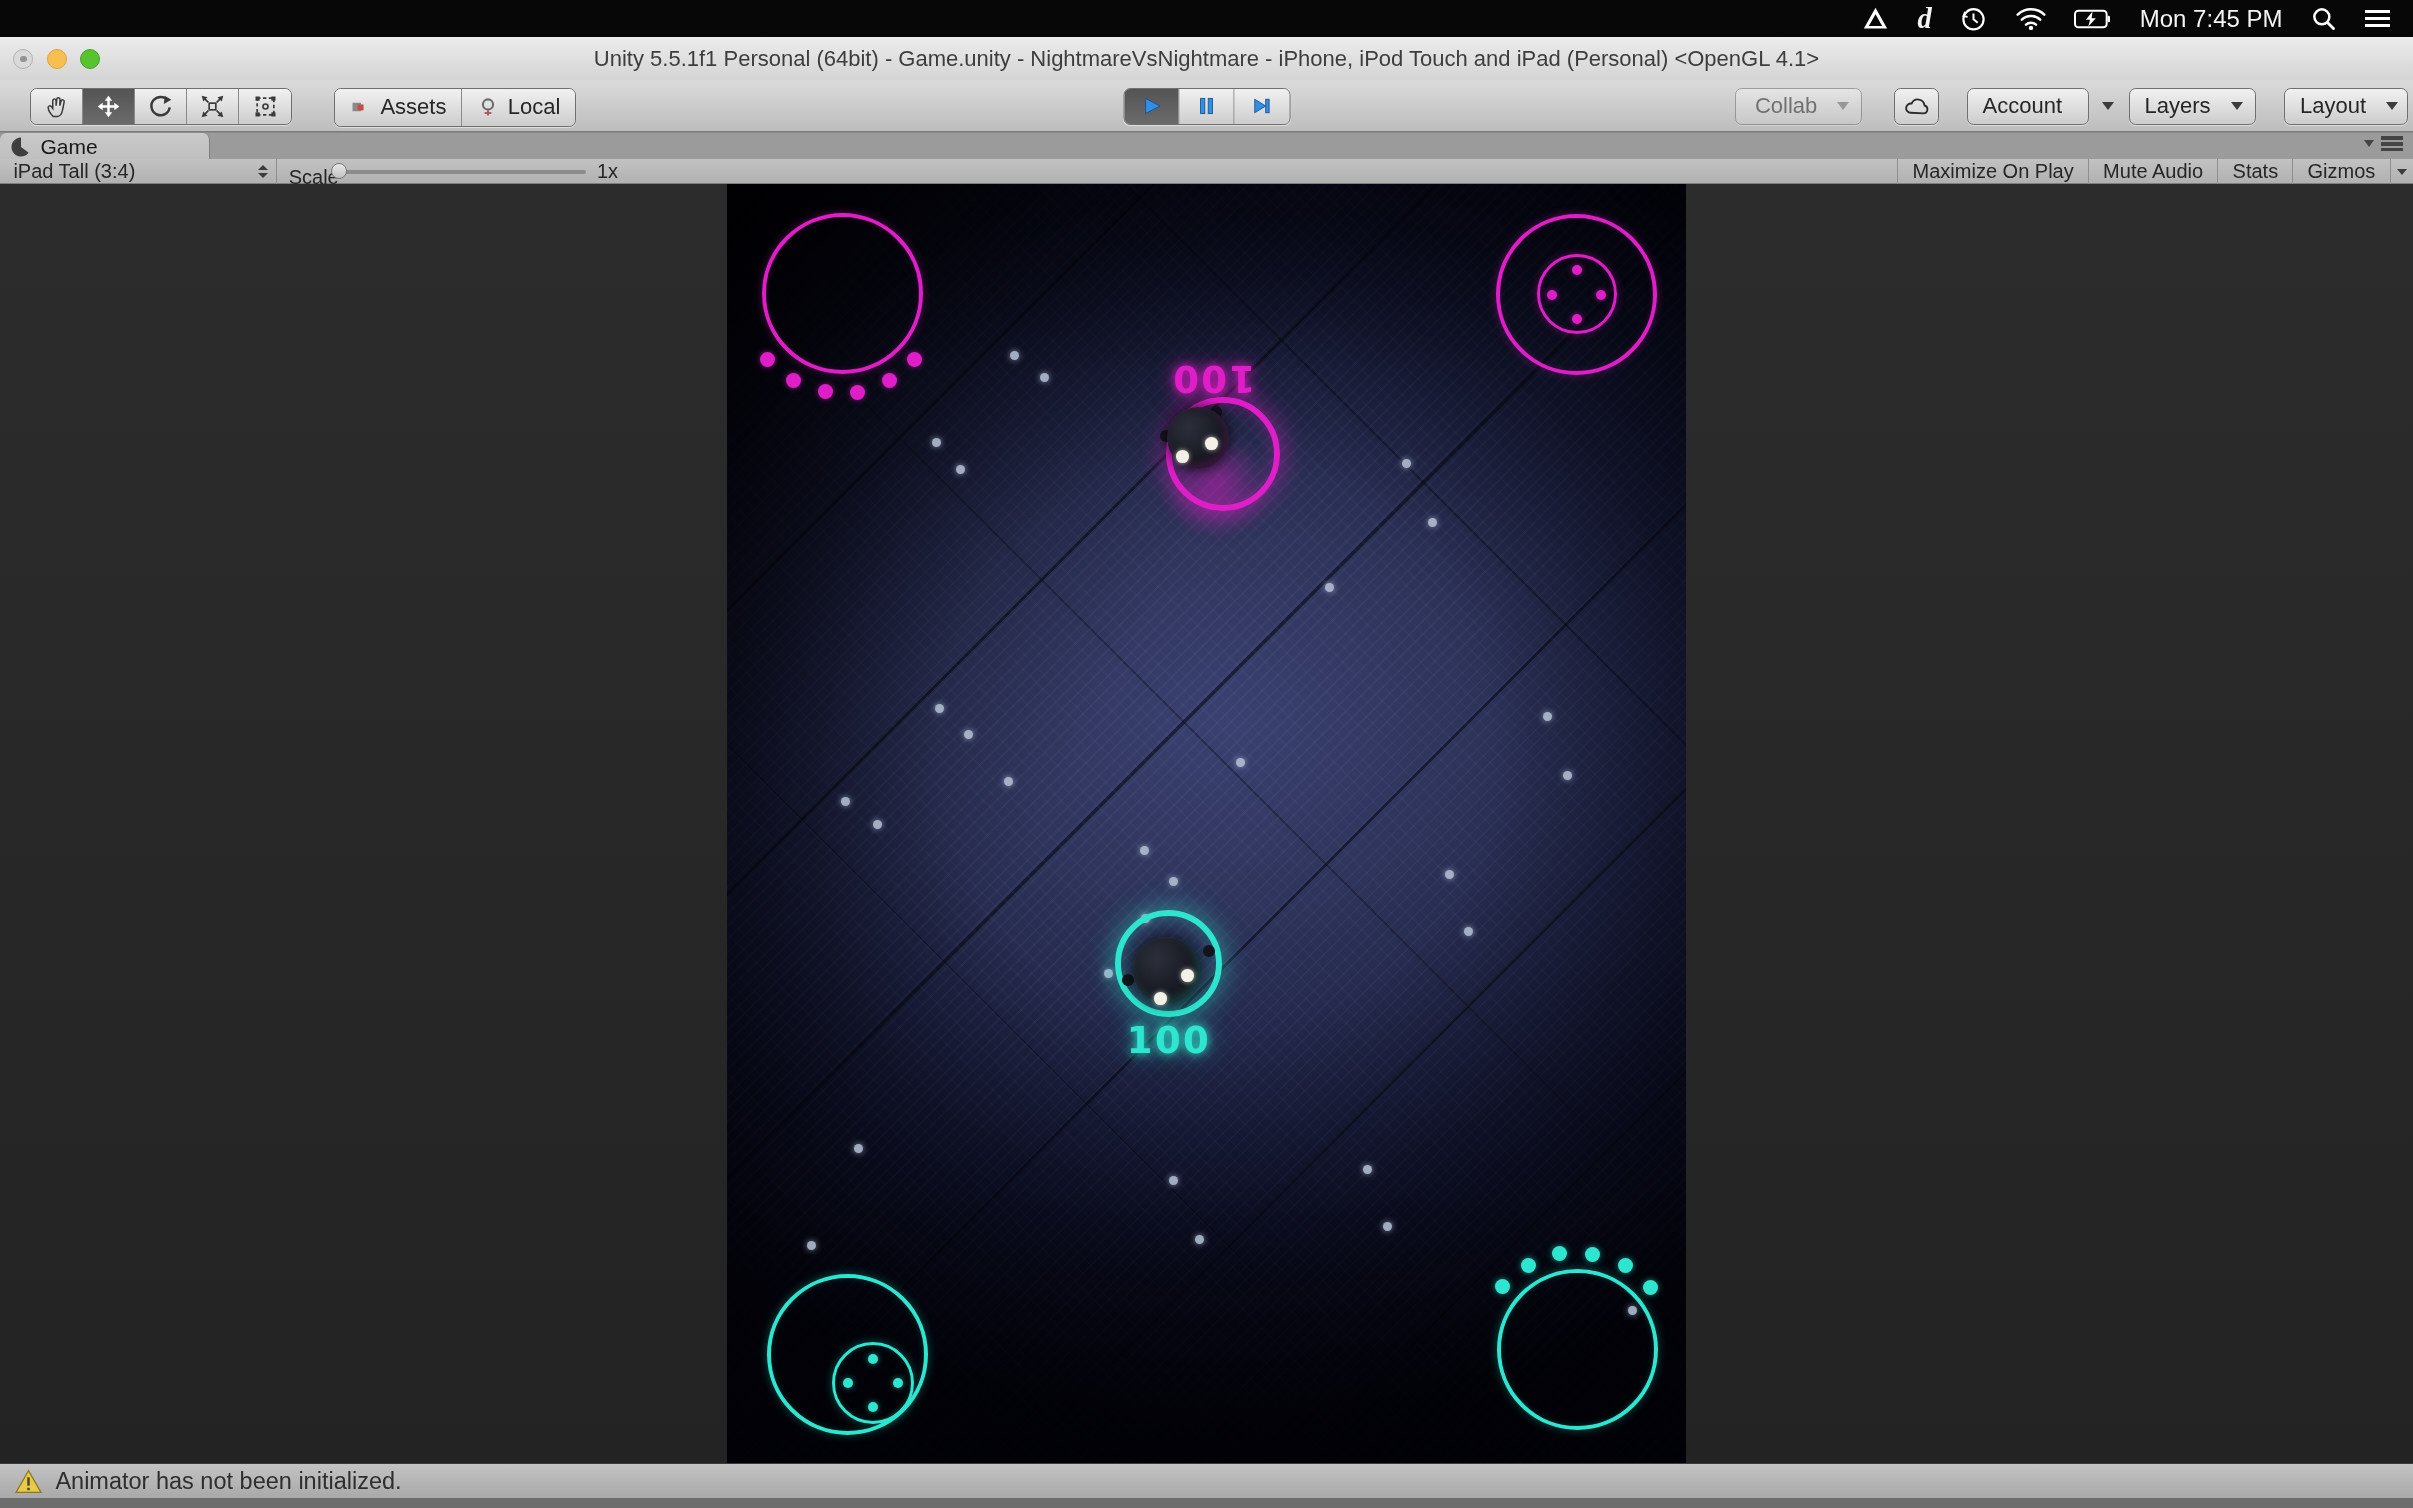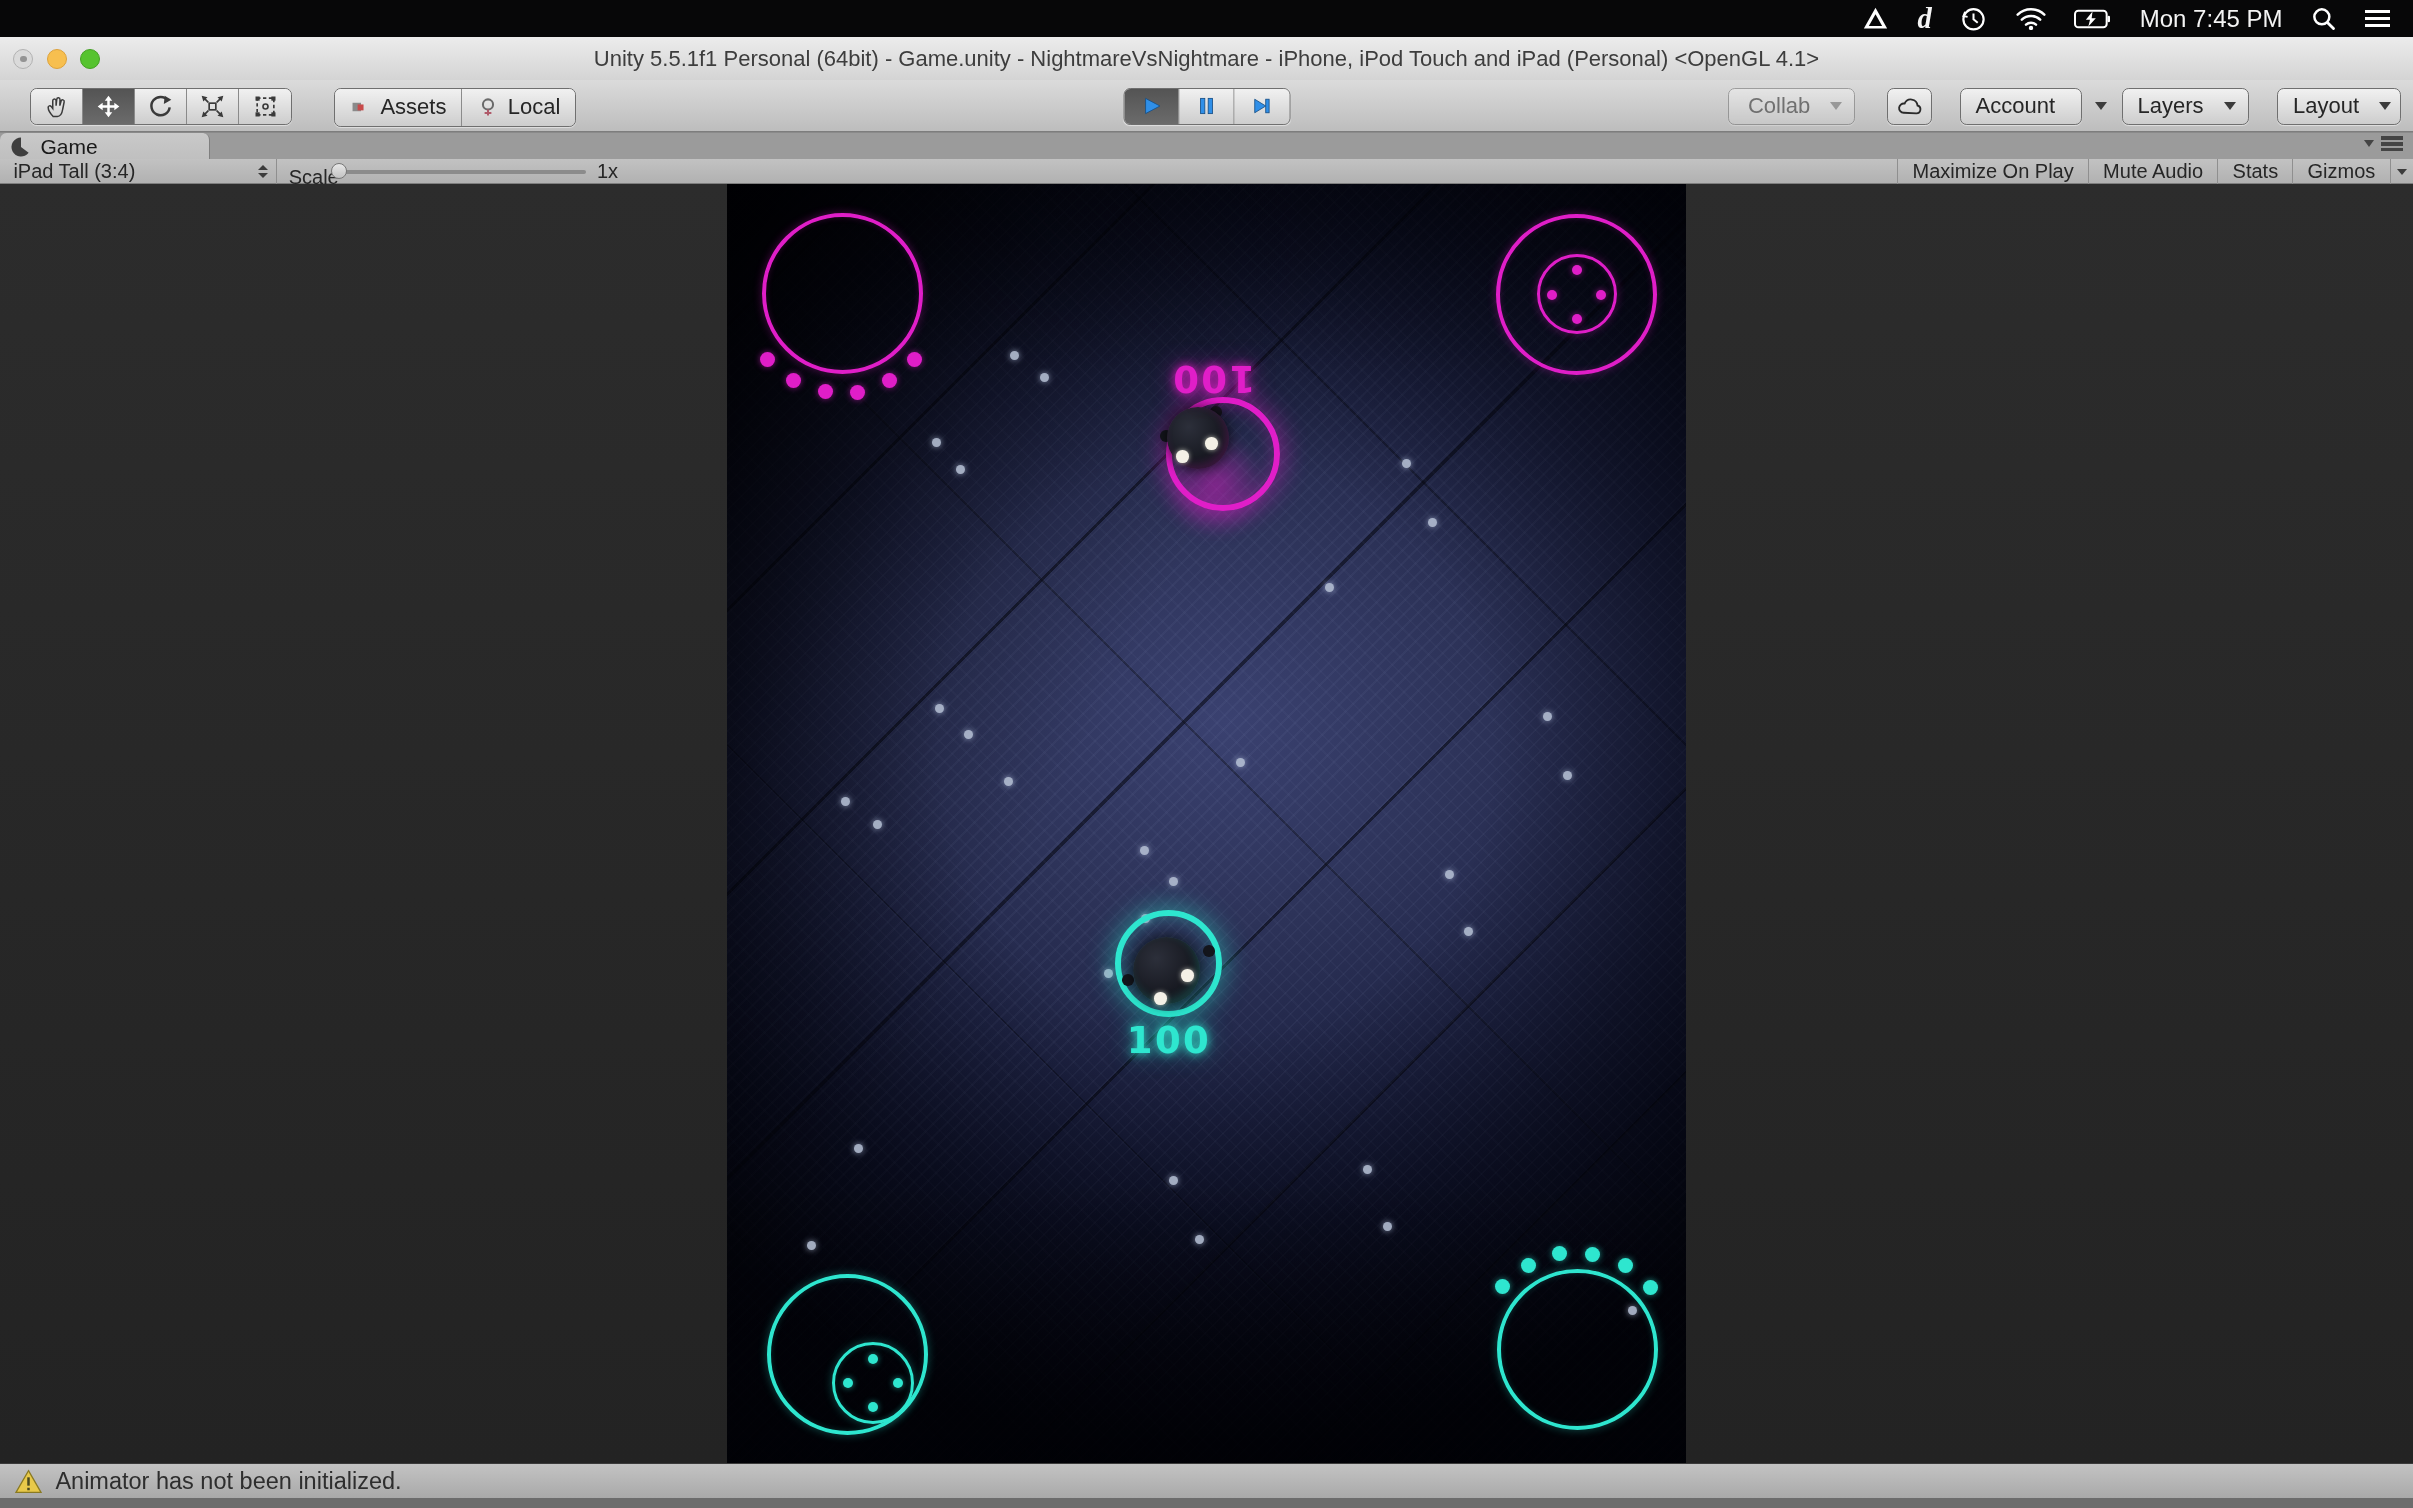--- a/index.html
+++ b/index.html
@@ -50,21 +50,21 @@
   .btn .arrow-down { margin-left:11.7px; }
   .arrow-down { width:0; height:0; border-left:6.7px solid transparent;
                 border-right:6.7px solid transparent; border-top:8.4px solid #3c3c3c; }
   #group-centerlocal { position:absolute; left:334px; top:7.5px; display:flex;
                        border:0.8px solid #6f6f6f; border-radius:6.7px; overflow:hidden;
                        box-shadow:0 0.8px 0.8px rgba(255,255,255,.5); }
   #group-centerlocal .btn { border:none; border-radius:0; border-right:0.8px solid #8a8a8a; }
   #group-centerlocal .btn:last-child { border-right:none; }
   #play-group { left:50%; transform:translateX(-50%); }
   #play-group .seg { width:55px; }
-  #toolbar-right { position:absolute; right:12px; top:7.5px; display:flex; align-items:center; }
+  #toolbar-right { position:absolute; right:5px; top:7.5px; display:flex; align-items:center; }
   #collab-btn { width:127px; opacity:.55; margin-right:32px; }
   #cloud-btn { width:45px; margin-right:28px; padding:0; }
   #account-btn { width:122px; margin-right:40px; justify-content:space-between;gap:28px; }
   #layers-btn { width:127px; margin-right:28.5px; justify-content:space-between; }
   #layout-btn { width:124px; justify-content:space-between; }
 
   
   #tabbar { position:absolute; left:0; top:132px; width:2413px; height:27px; background:#9b9b9b;
             border-top:0.8px solid #8a8a8a; }
   #game-tab { position:absolute; left:0; top:0; width:210px; height:27px;

